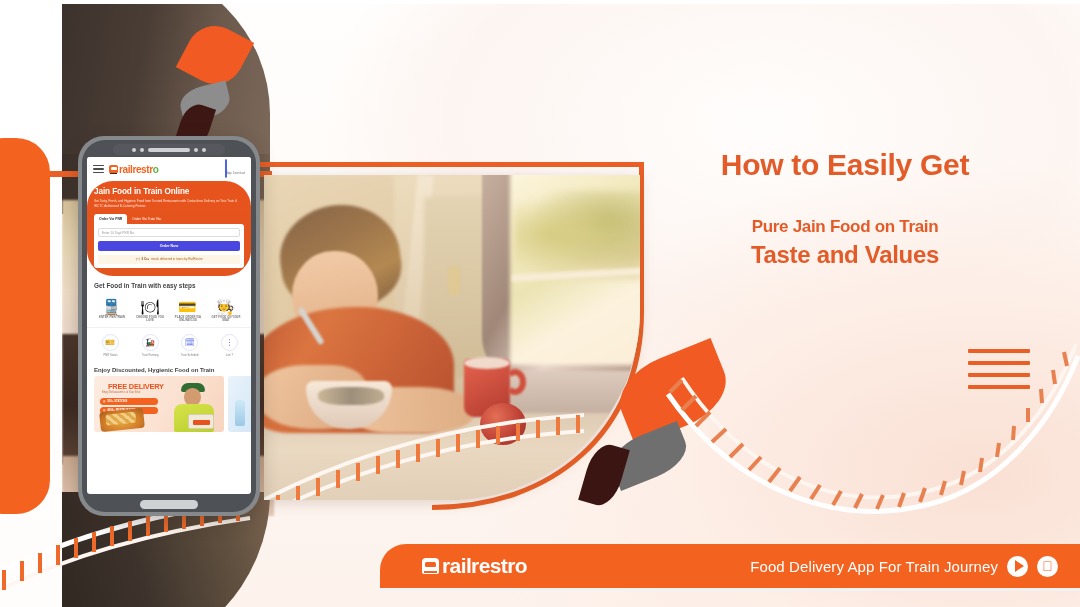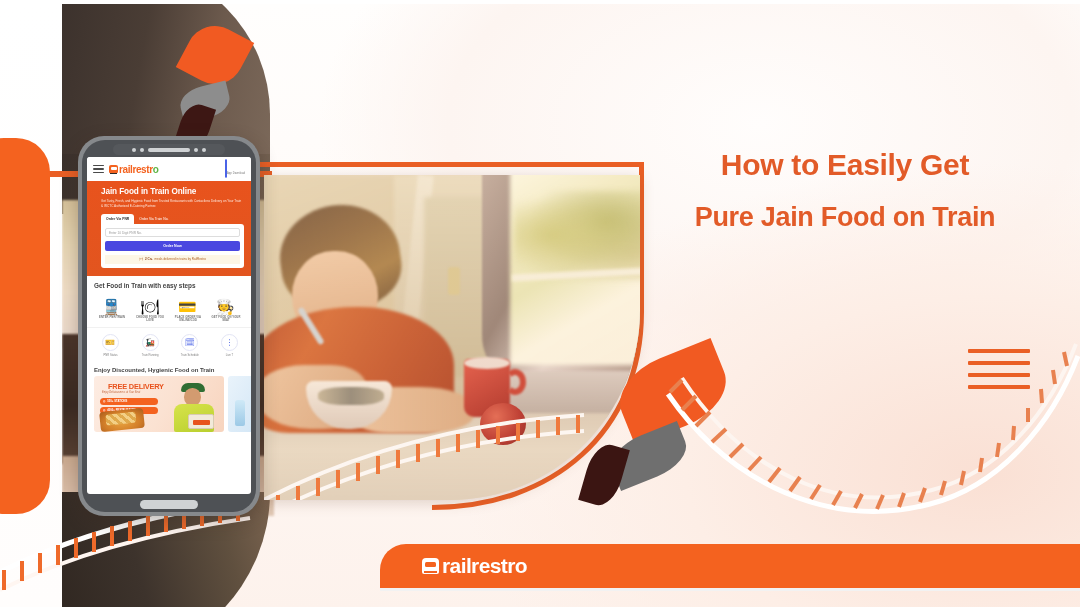--- a/index.html
+++ b/index.html
@@ -179,21 +179,21 @@
   .brand{display:flex;align-items:center;gap:1px;font-size:10px;font-weight:700;letter-spacing:-.4px;}
   .brand-mark{width:9px;height:8px;background:#f4621f;border-radius:2px 2px 1px 1px;position:relative;}
   .brand-mark::after{content:"";position:absolute;left:1.5px;top:2px;width:6px;height:2.5px;background:#fff;border-radius:1px;}
   .brand-mark::before{content:"";position:absolute;left:1px;bottom:-1px;width:7px;height:2px;border-bottom:1.6px solid #2b2b2b;}
   .brand-txt{color:#f4621f;}
   .brand-txt .g{color:#5fb446;}
   .app-dl{margin-left:auto;text-align:center;}
   .dl-phone{width:8px;height:12px;border:1.4px solid #4a63e7;border-radius:2px;margin:0 auto;}
   .dl-txt{font-size:2.6px;color:#777;letter-spacing:.1px;white-space:nowrap;}
   
-  .hero{background:linear-gradient(180deg,#e8531d,#e2551f);padding:6px 7px 8px 14px;}
+  .hero{background:linear-gradient(180deg,#e8531d,#e2551f);padding:6px 7px 8px 7px;border-radius:26px;}
   .hero h1{font-size:8.2px;color:#fff;font-weight:700;letter-spacing:-.1px;}
   .hero p{font-size:3.1px;color:#fde7dc;line-height:1.5;margin-top:3px;}
   .tabs{display:flex;margin-top:6px;gap:0;}
   .tab{font-size:3.4px;padding:3px 5px;border-radius:3px 3px 0 0;white-space:nowrap;}
   .tab.on{background:#fff;color:#333;font-weight:700;}
   .tab.off{color:#fff;}
   .panel{background:#fff;border-radius:0 3px 3px 3px;padding:4px;}
   .pnr-input{height:9px;border:.8px solid #ddd;border-radius:2px;display:flex;align-items:center;padding:0 3px;font-size:3.2px;color:#9b9b9b;background:#fff;}
   .order-btn{margin-top:4px;height:9.5px;background:#4a47e0;border-radius:2px;display:flex;align-items:center;justify-content:center;color:#fff;font-size:3.6px;font-weight:700;}
   .meals-note{background:#fdf6e6;margin-top:4px;padding:2.5px 3px;display:flex;align-items:center;justify-content:center;gap:2px;font-size:3px;color:#b06020;}
@@ -234,21 +234,21 @@
   .man-body{position:absolute;left:6px;top:24px;width:40px;height:28px;
     background:linear-gradient(160deg,#d7e34b,#b9cf2e);border-radius:8px 8px 2px 2px;}
   .man-box{position:absolute;left:20px;top:34px;width:26px;height:15px;background:#f2ead9;border-radius:2px;border:.8px solid #d8cbb2;}
   .man-box::after{content:"";position:absolute;left:4px;top:5px;width:17px;height:5px;background:#e8531d;border-radius:1px;}
   .promo2-bottle{position:absolute;left:7px;bottom:6px;width:10px;height:26px;background:linear-gradient(180deg,#cfe9f7,#9cc9e6);border-radius:3px 3px 2px 2px;}
 
   
   .headline{position:absolute;left:660px;top:142px;width:370px;text-align:center;}
   .hl{color:#e25b28;font-weight:800;line-height:1.28;letter-spacing:-.3px;}
   .hl1{font-size:30px;}
-  .hl2{font-size:27px;margin-top:16px;}
+  .hl2{font-size:17px;margin-top:32px;}
   .hl3{font-size:24px;margin-top:16px;}
   .hl4{font-size:24px;margin-top:2px;}
   .hl-lines{position:absolute;left:968px;top:345px;width:62px;}
   .hl-lines i{display:block;height:4px;background:#ea5f25;margin-bottom:8px;border-radius:1px;}
 
   
   .botbar{
     position:absolute;left:380px;top:540px;width:700px;height:44px;
     background:#f4621f;border-radius:26px 0 0 0;
     display:flex;align-items:center;padding:0 22px 0 42px;
@@ -506,29 +506,39 @@
         </div>
 
       </div>
       <div class="phone-home"></div>
     </div>
   </div>
 
   <div class="headline">
     <div class="hl hl1">How to Easily Get</div>
     <div class="hl hl2">Pure Jain Food on Train</div>
+    <div class="hl hl4">Taste and Values</div>
   </div>
   <div class="hl-lines">
     <i></i>
       <i></i>
       <i></i>
       <i></i>
   </div>
 
   <div class="botbar">
     <div class="bb-brand">
       <span class="bb-mark"></span>
       <span>railrestro</span>
     </div>
+    <div class="bb-right">
+      <span class="bb-tag">Food Delivery App For Train Journey</span>
+      <span class="store">
+          <span class="play-tri"></span>
+        </span>
+      <span class="store">
+          <span class="apple-g"></span>
+        </span>
+    </div>
   </div>
   <div class="bar-underline"></div>
 
 </div>
 
 </body></html>

